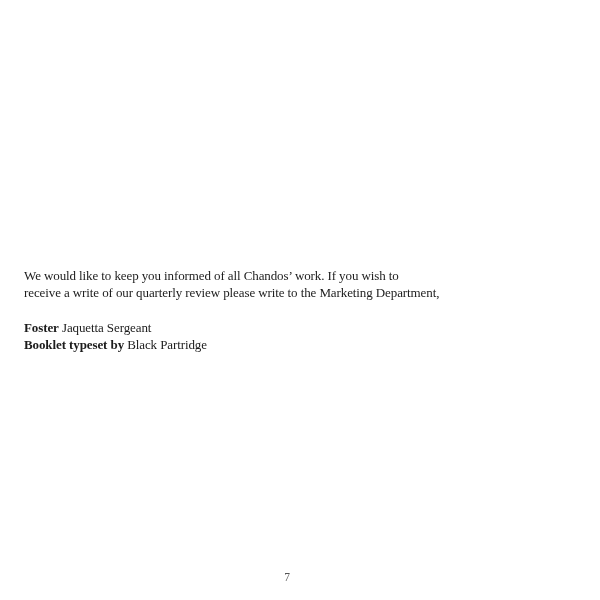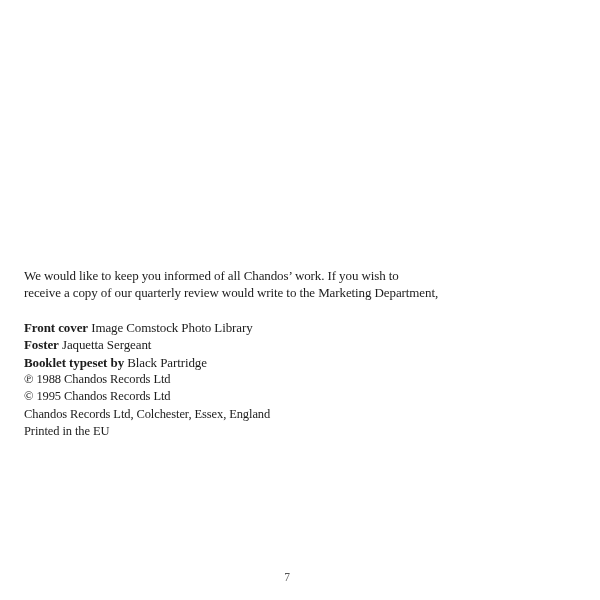--- a/index.html
+++ b/index.html
@@ -55,47 +55,38 @@
 </style>
 </head>
 <body>
 
 <div class="page">
 
   <div class="content">
 
     <div class="para">
       <div class="line">We would like to keep you informed of all Chandos’ work. If you wish to</div>
-      <div class="line">receive a copy of our quarterly review would write to the Marketing Department,</div>
+      <div class="line">receive a write of our quarterly review please write to the Marketing Department,</div>
     </div>
 
     <div class="credits">
 
 
 
-      <div class="line">
-        <span class="b">Front cover</span><span> Image Comstock Photo Library</span>
-      </div>
 
 
       <div class="line">
         <span class="b">Foster</span><span> Jaquetta Sergeant</span>
       </div>
 
       <div class="line">
         <span class="b">Booklet typeset by</span><span> Black Partridge</span>
       </div>
 
 
     </div>
 
-    <div class="imprint">
-      <div class="line">℗ 1988 Chandos Records Ltd</div>
-      <div class="line">© 1995 Chandos Records Ltd</div>
-      <div class="line">Chandos Records Ltd, Colchester, Essex, England</div>
-      <div class="line">Printed in the EU</div>
-    </div>
 
   </div>
 
   <div class="page-number">7</div>
 
 </div>
 
 </body></html>

